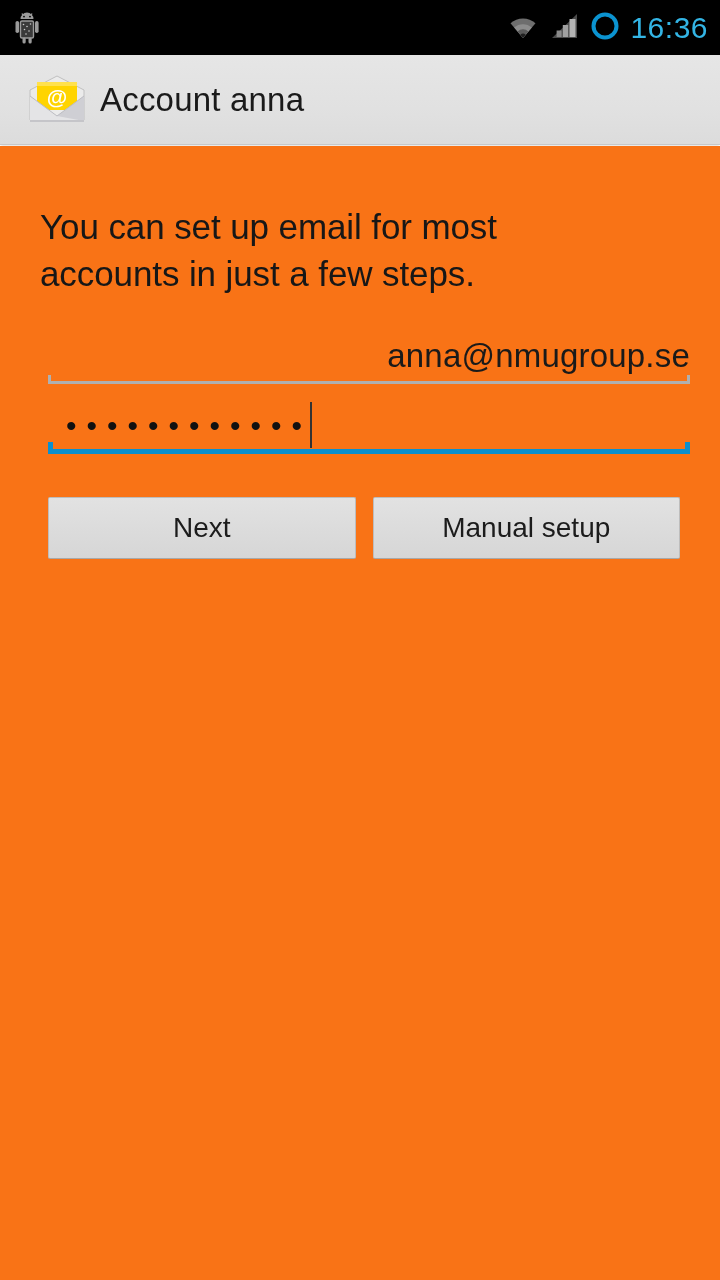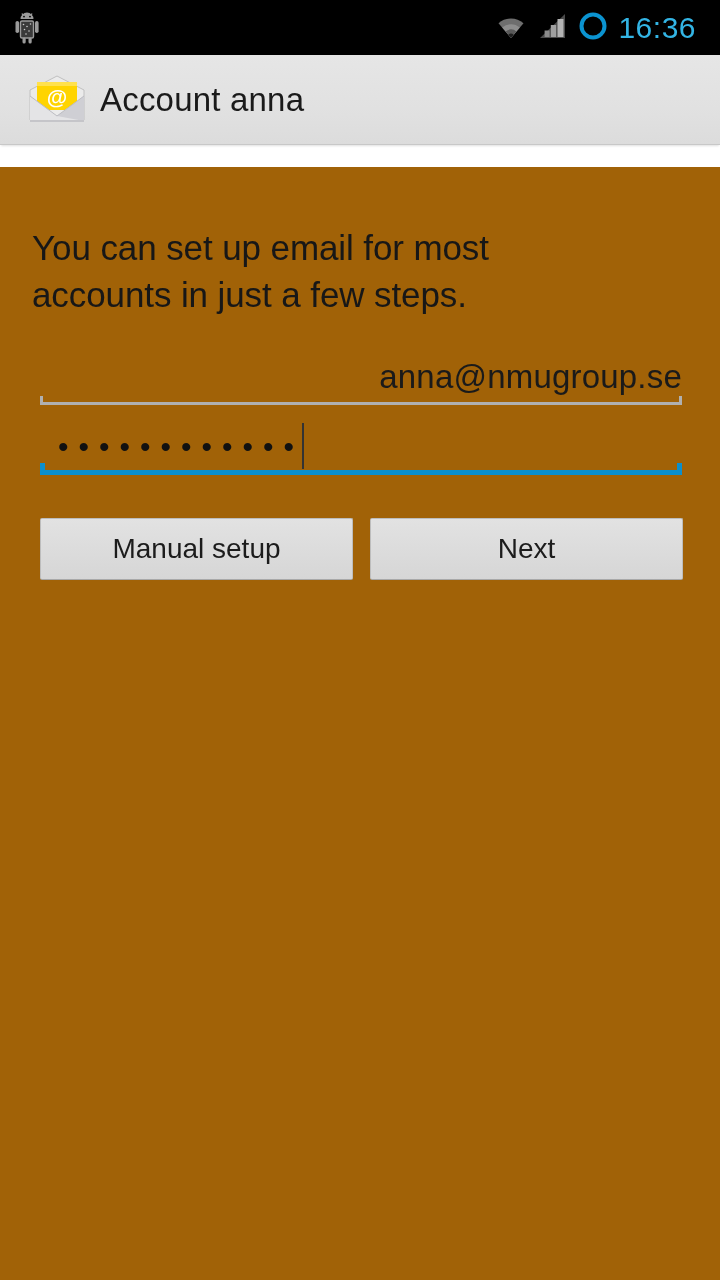--- a/index.html
+++ b/index.html
@@ -34,21 +34,21 @@
     display: flex;
     align-items: center;
     padding-left: 10px;
     flex: 1;
   }
 
   #status-right {
     display: flex;
     align-items: center;
     gap: 9px;
-    padding-right: 24px;
+    padding-right: 12px;
   }
 
   .android-bot {
     width: 34px;
     height: 36px;
     position: relative;
   }
 
   .status-time {
     color: #33b5e5;
@@ -86,23 +86,22 @@
     font-weight: normal;
     letter-spacing: 0.2px;
   }
 
   
   #content {
     position: absolute;
     top: 146px; left: 0;
     width: 720px;
     bottom: 0;
-    background: #a16207;
-    padding: 0 32px;
-    margin-top: 21px;
+    background: #f97316;
+    padding: 0 40px;
   }
 
   #instructions {
     margin-top: 57px;
     font-size: 35px;
     line-height: 47px;
     color: #171717;
     letter-spacing: -0.1px;
     max-width: 600px;
   }
@@ -299,18 +298,18 @@
       <span class="field-dots">••••••••••••</span>
       <span class="caret" id="pw-caret" style="left: 262.047px;"></span>
       <span class="underline focused">
         <span class="tick-l"></span>
           <span class="bar"></span>
           <span class="tick-r"></span>
       </span>
     </div>
 
     <div id="button-row">
+      <button class="btn">Next</button>
       <button class="btn">Manual setup</button>
-      <button class="btn">Next</button>
     </div>
 
   </div>
 </div>
 
 </body></html>

